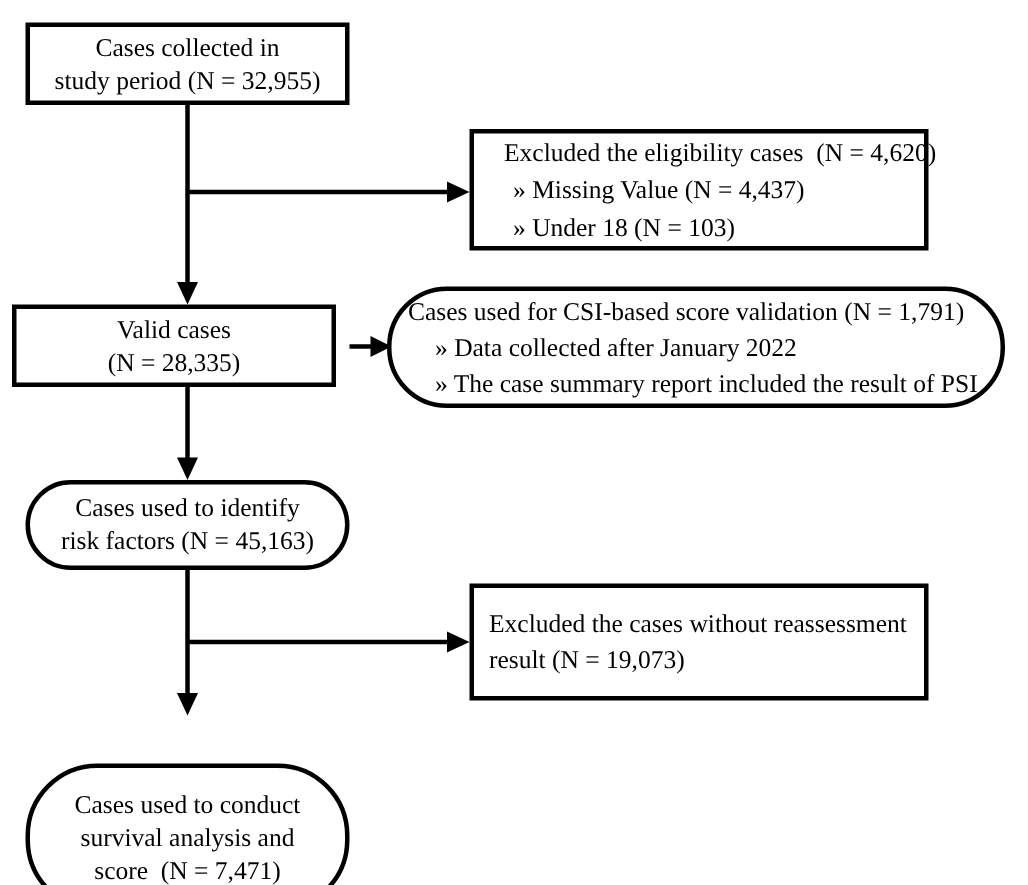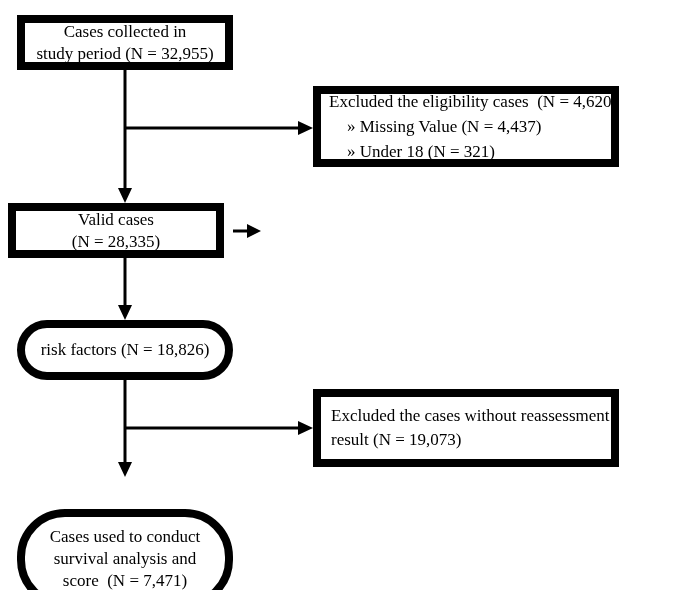--- a/index.html
+++ b/index.html
@@ -21,37 +21,37 @@
     position: absolute;
     left: 0;
     top: 0;
     width: 685px;
     height: 590px;
   }
   .node {
     position: absolute;
     box-sizing: border-box;
     background: #ffffff;
-    border: 8px solid #000000;
+    border: 3px solid #000000;
     display: flex;
     flex-direction: column;
     justify-content: center;
   }
   .line {
     white-space: pre;
     line-height: 22px;
   }
   .center-text .line {
     text-align: center;
   }
   .left-text {
     align-items: flex-start;
   }
   .left-text .line {
-    padding-left: 8px;
+    padding-left: 20px;
   }
   .left-text .line.bullet {
     padding-left: 26px;
   }
   
   #n-collected            { left: 17px;  top: 15px;  width: 216px; height: 55px; }
   #n-excluded-eligibility { left: 313px; top: 86px;  width: 306px; height: 81px; }
   #n-excluded-eligibility .line { line-height: 25px; }
   #n-valid                { left: 8px;  top: 203px; width: 216px; height: 55px; }
   #n-csi-validation       { left: 258px; top: 191px; width: 412px; height: 81px; border-radius: 40px; }
@@ -104,31 +104,37 @@
   </svg>
 
   <div class="node center-text" id="n-collected">
     <div class="line">Cases collected in</div>
     <div class="line">study period (N = 32,955)</div>
   </div>
 
   <div class="node left-text" id="n-excluded-eligibility">
     <div class="line">Excluded the eligibility cases  (N = 4,620)</div>
     <div class="line bullet">» Missing Value (N = 4,437)</div>
-    <div class="line bullet">» Under 18 (N = 321)</div>
+    <div class="line bullet">» Under 18 (N = 103)</div>
   </div>
 
   <div class="node center-text" id="n-valid">
     <div class="line">Valid cases</div>
     <div class="line">(N = 28,335)</div>
   </div>
 
+  <div class="node left-text" id="n-csi-validation">
+    <div class="line">Cases used for CSI-based score validation (N = 1,791)</div>
+    <div class="line bullet">» Data collected after January 2022</div>
+    <div class="line bullet">» The case summary report included the result of PSI</div>
+  </div>
 
   <div class="node center-text" id="n-risk-factors">
-    <div class="line">risk factors (N = 18,826)</div>
+    <div class="line">Cases used to identify</div>
+    <div class="line">risk factors (N = 45,163)</div>
   </div>
 
   <div class="node left-text" id="n-excluded-reassessment">
     <div class="line">Excluded the cases without reassessment</div>
     <div class="line">result (N = 19,073)</div>
   </div>
 
   <div class="node center-text" id="n-survival">
     <div class="line">Cases used to conduct</div>
     <div class="line">survival analysis and</div>

